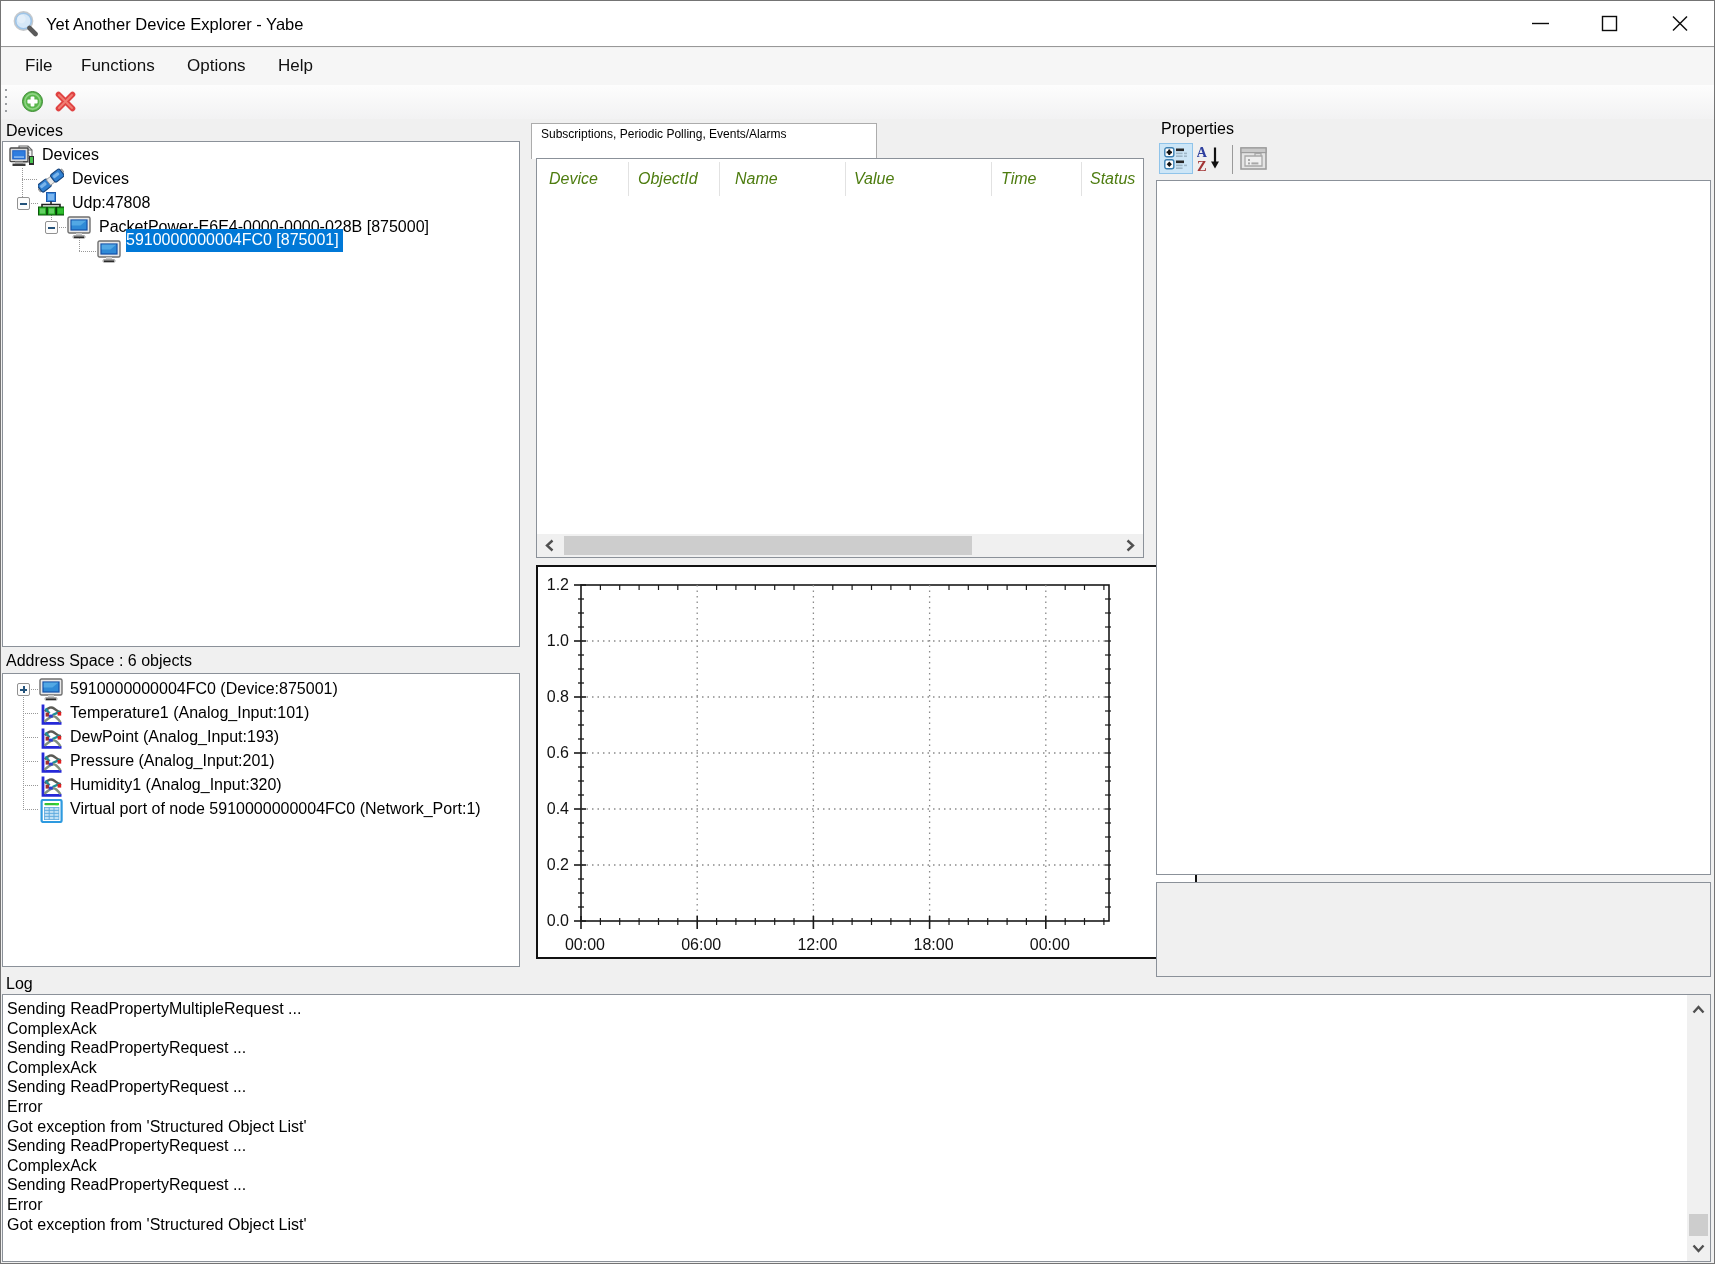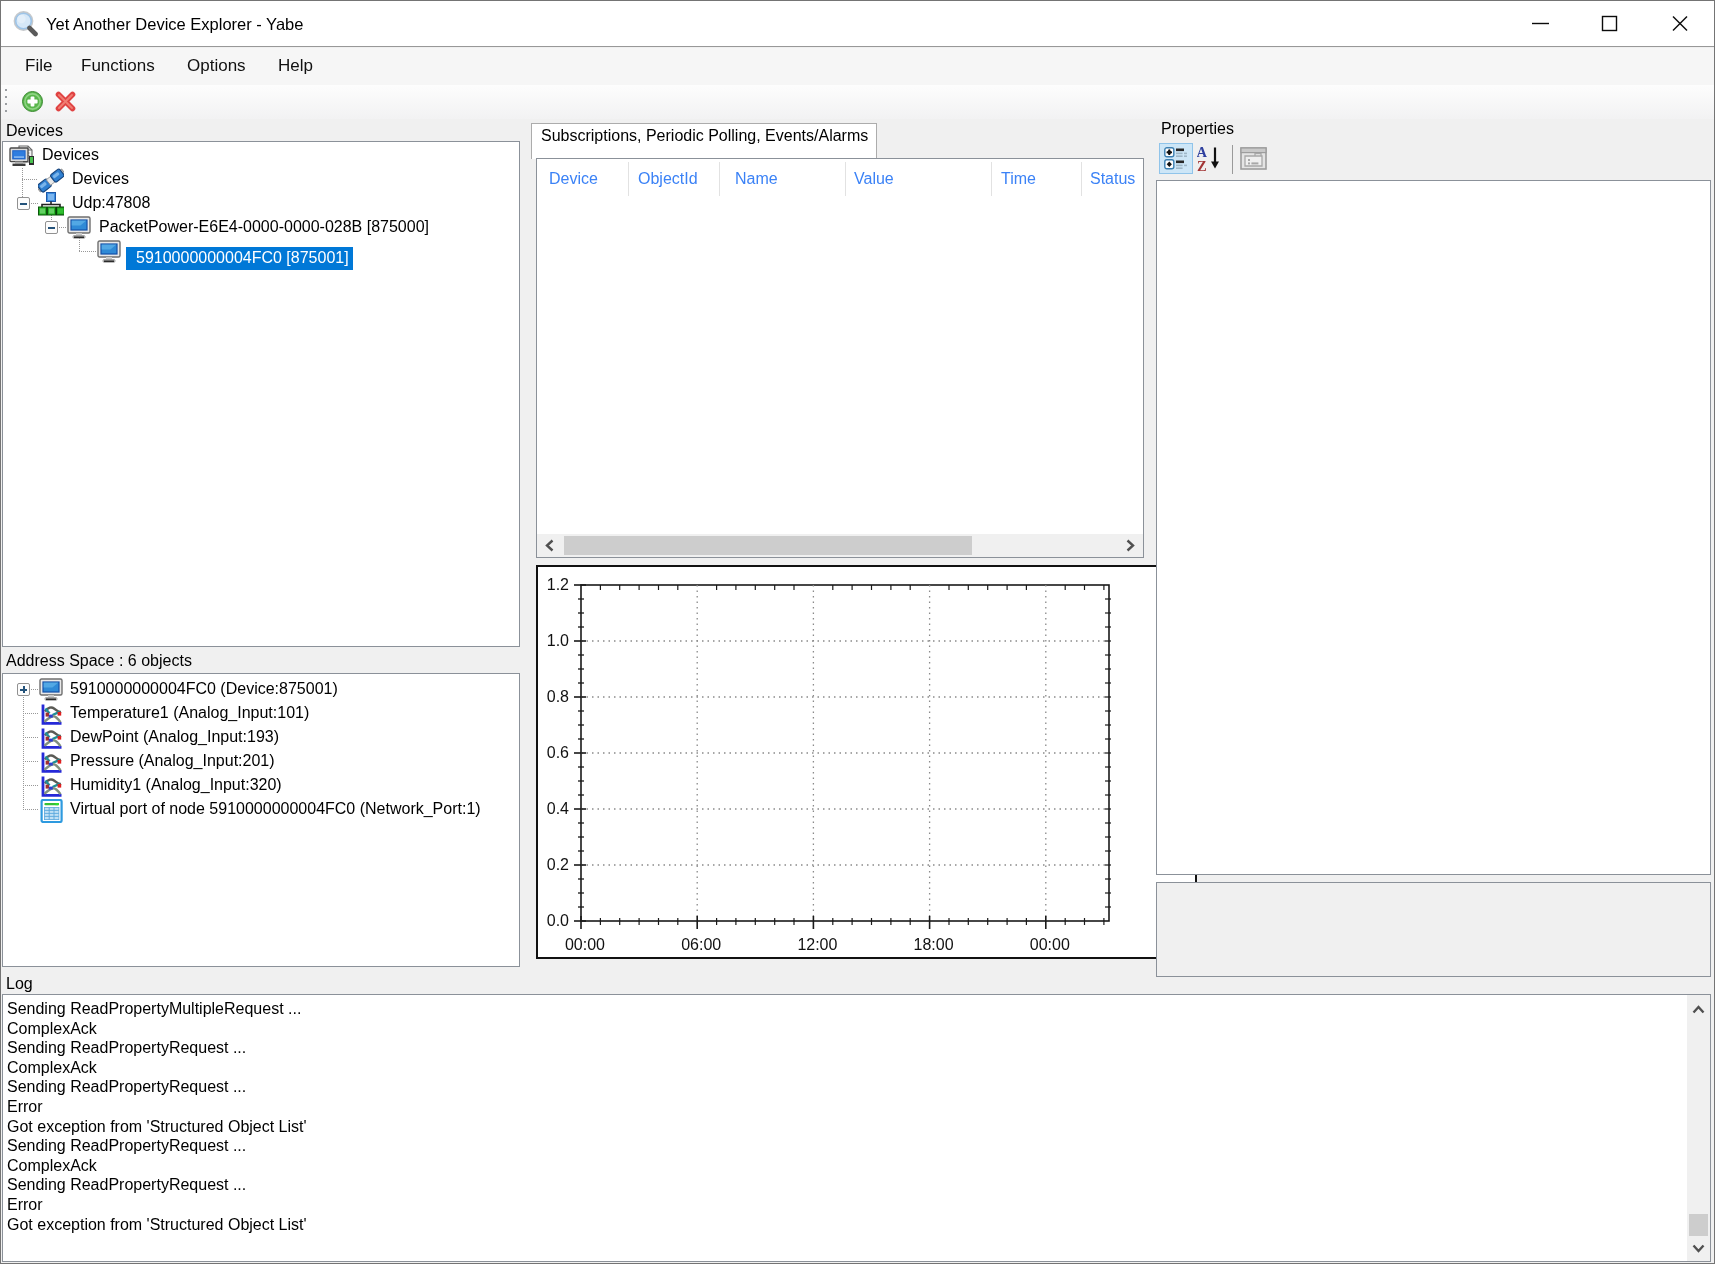--- a/index.html
+++ b/index.html
@@ -27,21 +27,21 @@
   .hdots { position:absolute; height:1px;
     background:repeating-linear-gradient(to right,#989898 0 1px,transparent 1px 2px); }
   .vdots { position:absolute; width:1px;
     background:repeating-linear-gradient(to bottom,#989898 0 1px,transparent 1px 2px); }
   .expbox { position:absolute; width:13px; height:13px; background:#fcfcfc;
     border:1px solid #919191; border-radius:2px; }
   .expbox .h { position:absolute; left:2px; right:2px; top:5px; height:2px; background:#23527a; }
   .expbox .v { position:absolute; top:2px; bottom:2px; left:5px; width:2px; background:#23527a; }
   .sel { background:#0078d7; color:#fff; }
   .colsep { position:absolute; width:1px; background:#e2e2e2; }
-  .hdrtxt { position:absolute; font-size:16px; color:#3b82f6; }
+  .hdrtxt { position:absolute; font-size:16px; color:#4d7c0f;font-style:italic; }
   .logline { font-size:16px; line-height:19.6px; white-space:pre; }
 </style>
 </head>
 <body>
 <svg width="0" height="0" style="position:absolute">
   <defs>
     <g id="aicon">
       <path d="M3 1.5 L3 20.3 L21.5 20.3" fill="none" stroke="#2629d8" stroke-width="2.8"></path>
       <path d="M5 8.5 C8 4.2 11.5 3.6 14 5.4 C16.5 7.2 18.5 9.6 21 8.8" fill="none" stroke="#5a5a55" stroke-width="2.5"></path>
       <path d="M5.5 5.5 L9.5 10.5" stroke="#1f8f96" stroke-width="2.4"></path>
@@ -177,21 +177,21 @@
 
   <svg class="abs" style="left:95px;top:99px" width="25" height="23" viewBox="0 0 25 23">
     <rect x="1" y="1" width="22" height="16" rx="1.5" fill="#e9e9e9" stroke="#6f6f6f" stroke-width="1.4"></rect>
     <rect x="3.4" y="3.4" width="17.2" height="11.2" fill="#1450a8"></rect>
     <rect x="4.6" y="4.6" width="14.8" height="8.8" fill="#2f8ad6"></rect>
     <path d="M4.6 4.6 h14.8 l-6 5 h-8.8 z" fill="#5fb1e8" opacity=".75"></path>
     <rect x="9" y="17" width="6" height="2.6" fill="#c9c9c9"></rect>
     <rect x="6" y="19.6" width="12" height="2.6" rx="1" fill="#dedede" stroke="#8a8a8a" stroke-width=".8"></rect>
     <rect x="7" y="20.4" width="10" height="1.6" fill="#2b2b2b"></rect>
   </svg>
-  <div class="treerow sel" style="left:124px;top:106px;padding:2px 4px 3px 10px;line-height:18px">5910000000004FC0 [875001]</div>
+  <div class="treerow sel" style="left:124px;top:88px;padding:2px 4px 3px 0;line-height:18px">5910000000004FC0 [875001]</div>
 </div>
 <div class="panel-label" style="left:6px;top:652px">Address Space : 6 objects</div>
 <div class="wbox" id="aspanel" style="left:2px;top:673px;width:518px;height:294px"></div>
 <div class="abs" id="astree" style="left:2px;top:673px;width:524px;height:294px;overflow:hidden">
 
   <div class="hdots" style="left:29px;top:16px;width:8px"></div>
   <div class="vdots" style="left:21px;top:24px;height:112px"></div>
   <div class="hdots" style="left:21px;top:40px;width:15px"></div>
   <div class="hdots" style="left:21px;top:64px;width:15px"></div>
   <div class="hdots" style="left:21px;top:88px;width:15px"></div>
@@ -269,21 +269,21 @@
       <path d="M2.5 9.5 L7.5 4 L12.5 9.5" fill="none" stroke="#505050" stroke-width="2.4"></path>
     </svg>
     <svg class="abs" style="left:4px;top:246px" width="15" height="14" viewBox="0 0 15 14">
       <path d="M2.5 4.5 L7.5 10 L12.5 4.5" fill="none" stroke="#505050" stroke-width="2.4"></path>
     </svg>
   </div>
 </div>
 
 <div class="abs" id="tab" style="left:531px;top:123px;width:346px;height:36px;background:#fff;
   border:1px solid #acacac;border-bottom:none">
-  <div class="abs" style="left:9px;top:3px;font-size:16px;white-space:pre">Subscriptions, Periodic Polling, Events/Alarms</div>
+  <div class="abs" style="left:9px;top:3px;font-size:12px;white-space:pre">Subscriptions, Periodic Polling, Events/Alarms</div>
 </div>
 
 <div class="wbox" id="listview" style="left:536px;top:158px;width:608px;height:400px">
   <div class="colsep" style="left:91px;top:3px;height:34px"></div>
   <div class="colsep" style="left:182px;top:3px;height:34px"></div>
   <div class="colsep" style="left:308px;top:3px;height:34px"></div>
   <div class="colsep" style="left:454px;top:3px;height:34px"></div>
   <div class="colsep" style="left:544px;top:3px;height:34px"></div>
   <div class="hdrtxt" style="left:12px;top:11px">Device</div>
   <div class="hdrtxt" style="left:101px;top:11px">ObjectId</div>

